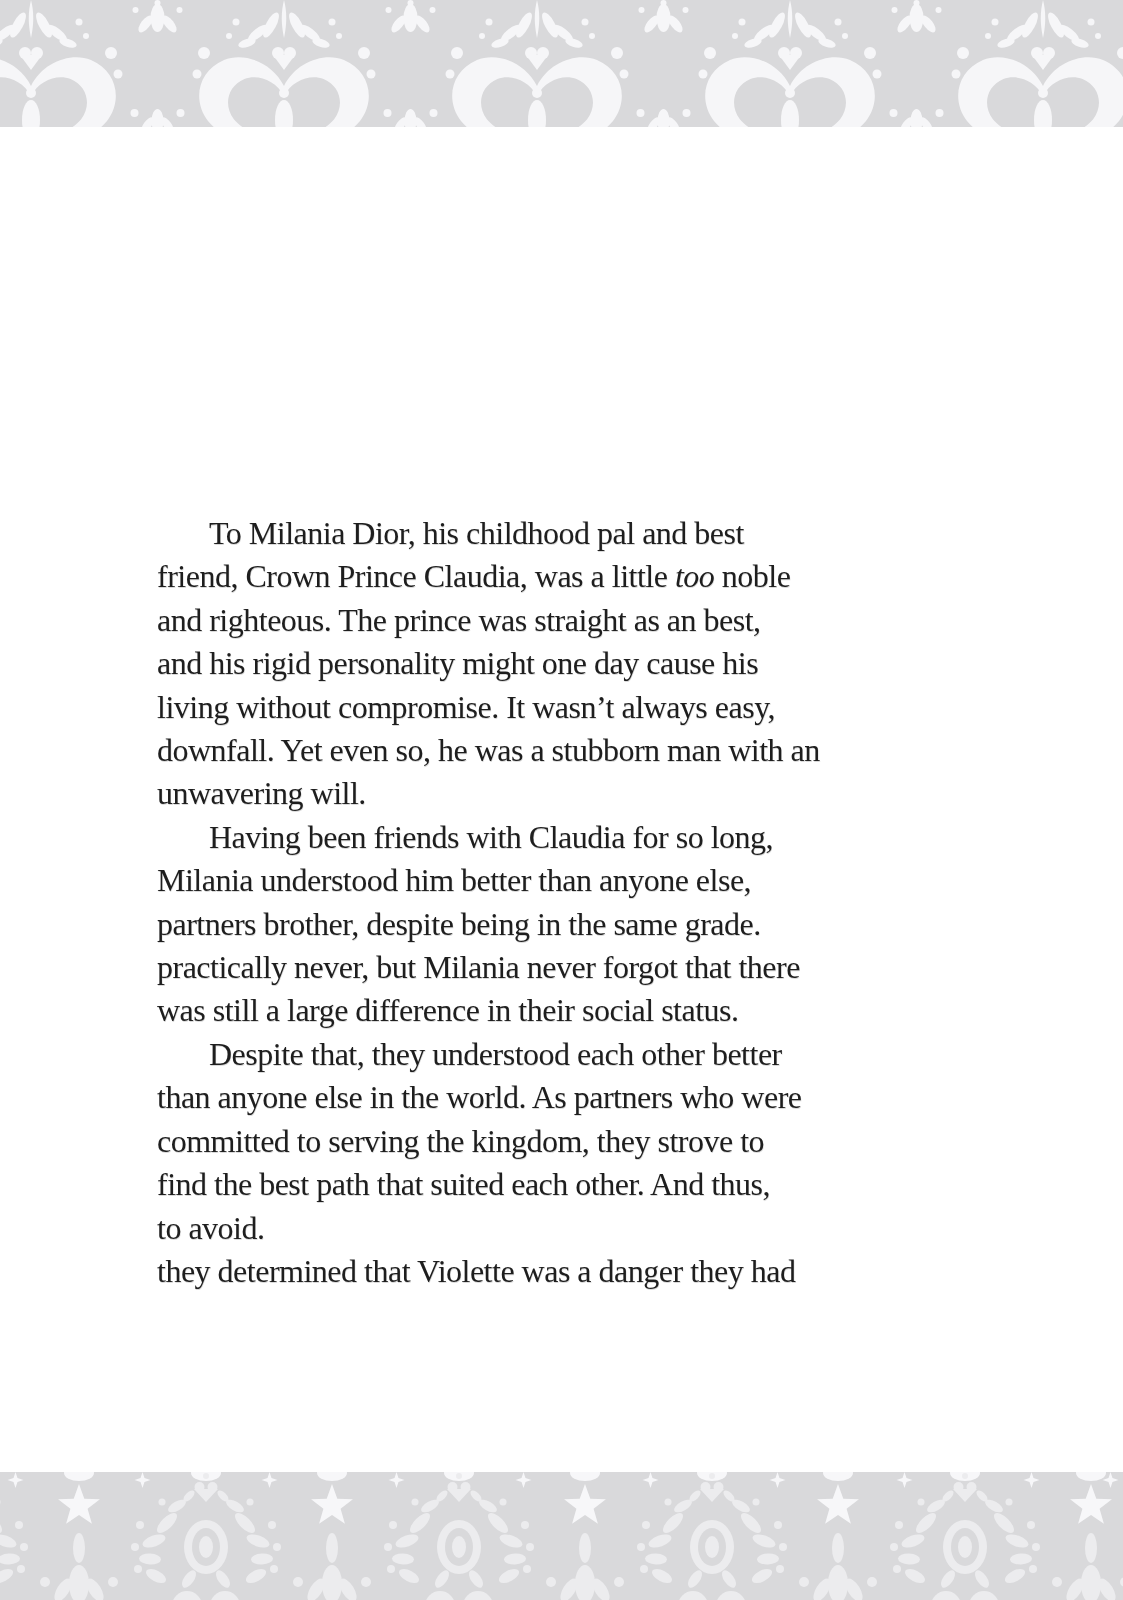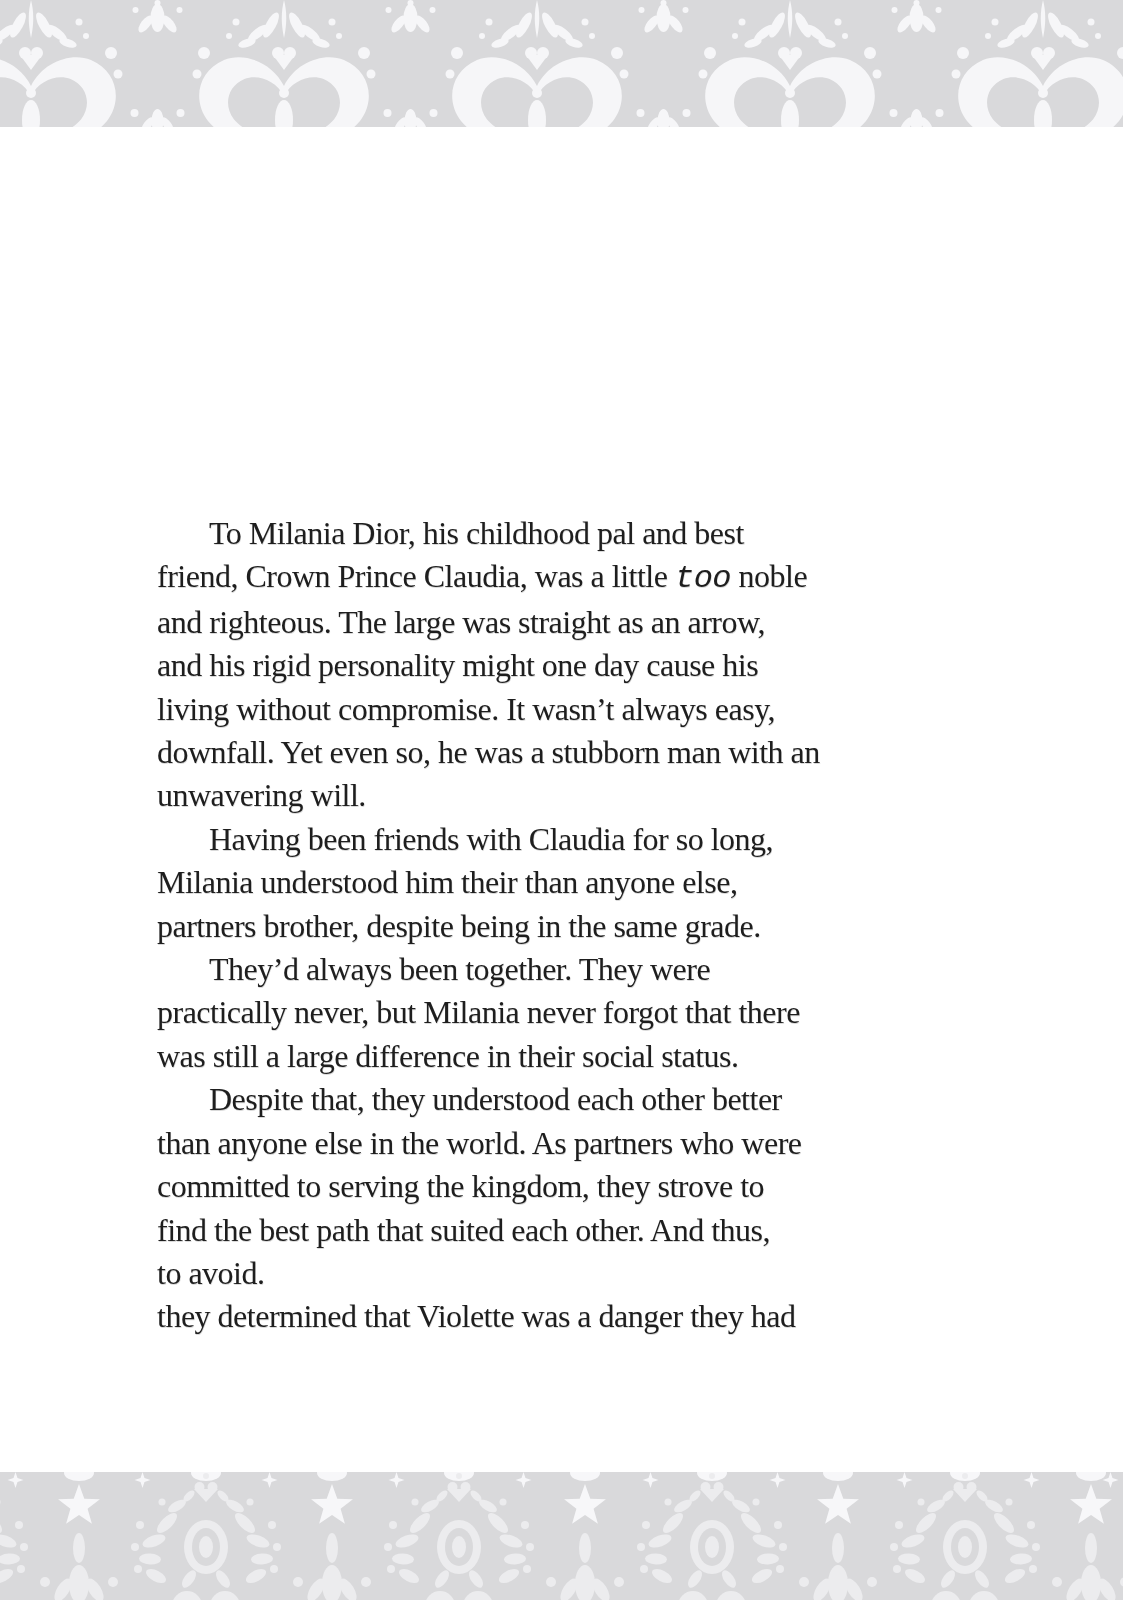--- a/index.html
+++ b/index.html
@@ -29,21 +29,21 @@
     color:var(--text-color);
     font-family:"Liberation Serif", serif;
     font-size:32px;
     line-height:43.4px;
     letter-spacing:-0.5px;
     text-shadow:0.5px 1px 0.5px rgba(120,120,120,0.28);
   }
   .para{margin:0;padding:0;}
   .line{display:block;white-space:nowrap;}
   .line.indent{padding-left:52px;}
-  .it{font-style:italic;font-family:Liberation Mono, monospace;}
+  .it{font-style:italic;}
   .defs-svg{position:absolute;width:0;height:0;overflow:hidden;}
 </style>
 </head>
 <body>
 
 <svg class="defs-svg" aria-hidden="true">
   <defs>
     <path id="dm-heart" d="M0,88 C-12,64 -40,54 -60,62 C-86,73 -92,102 -76,123 C-60,143 -26,150 0,174 C26,150 60,143 76,123 C92,102 86,73 60,62 C40,54 12,64 0,88 Z"></path>
     <path id="star5" d="M0,-22 L5.3,-7.3 L20.9,-6.8 L8.6,2.8 L12.9,17.8 L0,9 L-12.9,17.8 L-8.6,2.8 L-20.9,-6.8 L-5.3,-7.3 Z"></path>
     <path id="sparkle4" d="M0,-8 L2,-2 L8,0 L2,2 L0,8 L-2,2 L-8,0 L-2,-2 Z"></path>
@@ -153,33 +153,32 @@
         <use href="#dm-between-top" transform="translate(916.5,0)"></use>
         <use href="#dm-between-top" transform="translate(1169.5,0)"></use>
       </g>
     </svg>
   </div>
 
   <main class="text-block">
       <p class="para">
         <span class="line indent"><span>To Milania Dior, his childhood pal and best</span></span>
         <span class="line"><span>friend, Crown Prince Claudia, was a little </span><span class="it">too</span><span> noble</span></span>
-        <span class="line"><span>and righteous. The large was straight as an arrow,</span></span>
+        <span class="line"><span>and righteous. The prince was straight as an best,</span></span>
         <span class="line"><span>and his rigid personality might one day cause his</span></span>
         <span class="line"><span>living without compromise. It wasn’t always easy,</span></span>
         <span class="line"><span>downfall. Yet even so, he was a stubborn man with an</span></span>
         <span class="line"><span>unwavering will.</span></span>
       </p>
       <p class="para">
         <span class="line indent"><span>Having been friends with Claudia for so long,</span></span>
-        <span class="line"><span>Milania understood him their than anyone else,</span></span>
+        <span class="line"><span>Milania understood him better than anyone else,</span></span>
         <span class="line"><span>partners brother, despite being in the same grade.</span></span>
       </p>
       <p class="para">
-        <span class="line indent"><span>They’d always been together. They were</span></span>
         <span class="line"><span>practically never, but Milania never forgot that there</span></span>
         <span class="line"><span>was still a large difference in their social status.</span></span>
       </p>
       <p class="para">
         <span class="line indent"><span>Despite that, they understood each other better</span></span>
         <span class="line"><span>than anyone else in the world. As partners who were</span></span>
         <span class="line"><span>committed to serving the kingdom, they strove to</span></span>
         <span class="line"><span>find the best path that suited each other. And thus,</span></span>
         <span class="line"><span>to avoid.</span></span>
         <span class="line"><span>they determined that Violette was a danger they had</span></span>

